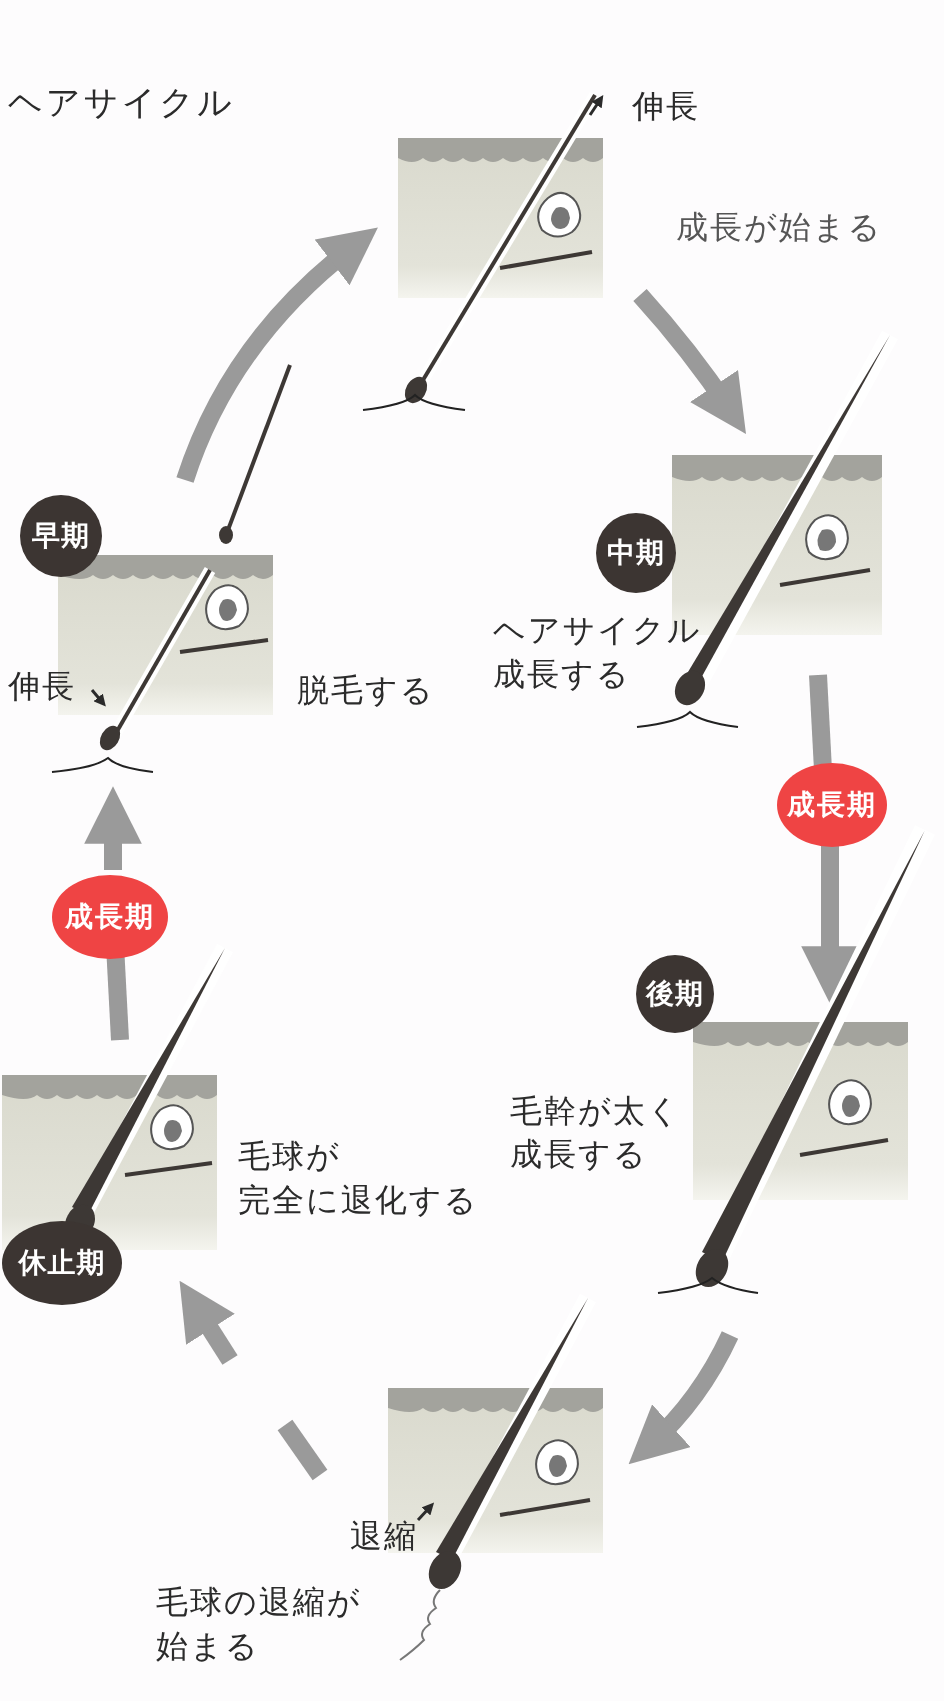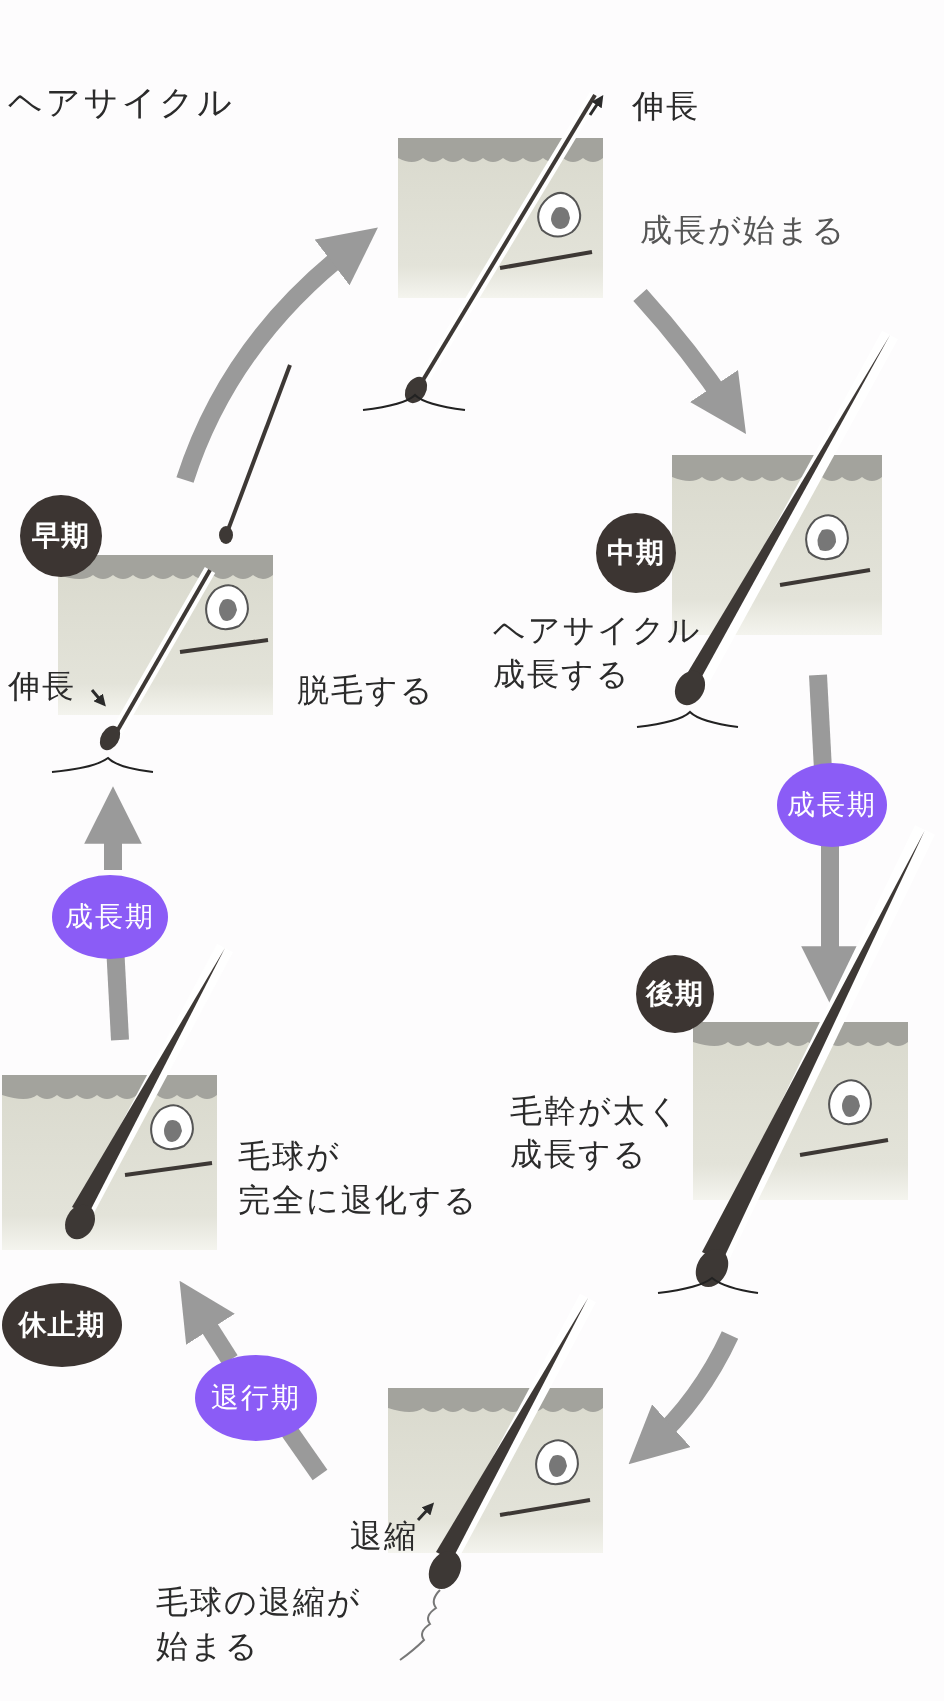--- a/index.html
+++ b/index.html
@@ -15,21 +15,21 @@
     position:absolute; font-size:32px; line-height:36px; white-space:nowrap;
     color:#2b2b2b; letter-spacing:2px;
   }
   .title { font-size:34px; letter-spacing:3px; }
   .badge {
     position:absolute; display:flex; align-items:center; justify-content:center;
     color:#fff; font-size:28px; font-weight:bold; border-radius:50%;
     letter-spacing:1px;
   }
   .badge.dark { background:#3c3532; }
-  .badge.phase { background:#8b5cf6; font-weight:normal; letter-spacing:2px; }
+  .badge.phase { background:#ef4444; font-weight:bold; letter-spacing:2px; }
   .faded { color:#555; }
 </style>
 </head>
 <body>
 
 <div id="stage">
 
   <svg class="diagram" width="944" height="1701" viewBox="0 0 944 1701">
     <defs>
       <marker id="ah" viewBox="0 0 10 10" refX="5" refY="5" markerWidth="3.2" markerHeight="3.2" orient="auto-start-reverse">
@@ -139,39 +139,38 @@
     </g>
 
     <line x1="590" y1="115" x2="600" y2="100" stroke="#2b2b2b" stroke-width="3" marker-end="url(#ahs)"></line>
     <line x1="92" y1="690" x2="102" y2="702" stroke="#2b2b2b" stroke-width="3" marker-end="url(#ahs)"></line>
     <line x1="418" y1="1520" x2="430" y2="1507" stroke="#2b2b2b" stroke-width="3" marker-end="url(#ahs)"></line>
   </svg>
 
   <div class="txt title" style="left:8px; top:84px;">ヘアサイクル</div>
 
   <div class="txt" style="left:632px; top:88px;">伸長</div>
-  <div class="txt faded" style="left:640px; top:212px;">成長が始まる</div>
+  <div class="txt faded" style="left:676px; top:212px;font-family:Liberation Mono, monospace;">成長が始まる</div>
 
   <div class="badge dark" style="left:596px; top:513px; width:80px; height:80px;">中期</div>
   <div class="txt" style="left:493px; top:612px;">ヘアサイクル</div>
   <div class="txt" style="left:493px; top:656px;">成長する</div>
 
   <div class="badge phase" style="left:777px; top:763px; width:110px; height:84px;">成長期</div>
 
   <div class="badge dark" style="left:636px; top:955px; width:78px; height:78px;">後期</div>
   <div class="txt" style="left:510px; top:1093px;">毛幹が太く</div>
   <div class="txt" style="left:510px; top:1136px;">成長する</div>
 
   <div class="txt" style="left:350px; top:1494px;margin-top:24px;">退縮</div>
   <div class="txt" style="left:156px; top:1584px;">毛球の退縮が</div>
   <div class="txt" style="left:156px; top:1628px;">始まる</div>
 
-  <div class="badge phase" style="left:195px; top:1355px; width:122px; height:86px;">退行期</div>
 
-  <div class="badge dark" style="left:2px; top:1283px; width:120px; height:84px;">休止期</div>
+  <div class="badge dark" style="left:2px; top:1221px; width:120px; height:84px;">休止期</div>
   <div class="txt" style="left:238px; top:1138px;">毛球が</div>
   <div class="txt" style="left:238px; top:1182px;">完全に退化する</div>
 
   <div class="badge phase" style="left:52px; top:875px; width:116px; height:84px;">成長期</div>
 
   <div class="badge dark" style="left:20px; top:495px; width:82px; height:82px;">早期</div>
   <div class="txt" style="left:8px; top:668px;">伸長</div>
   <div class="txt" style="left:297px; top:672px;">脱毛する</div>
 
 </div>

